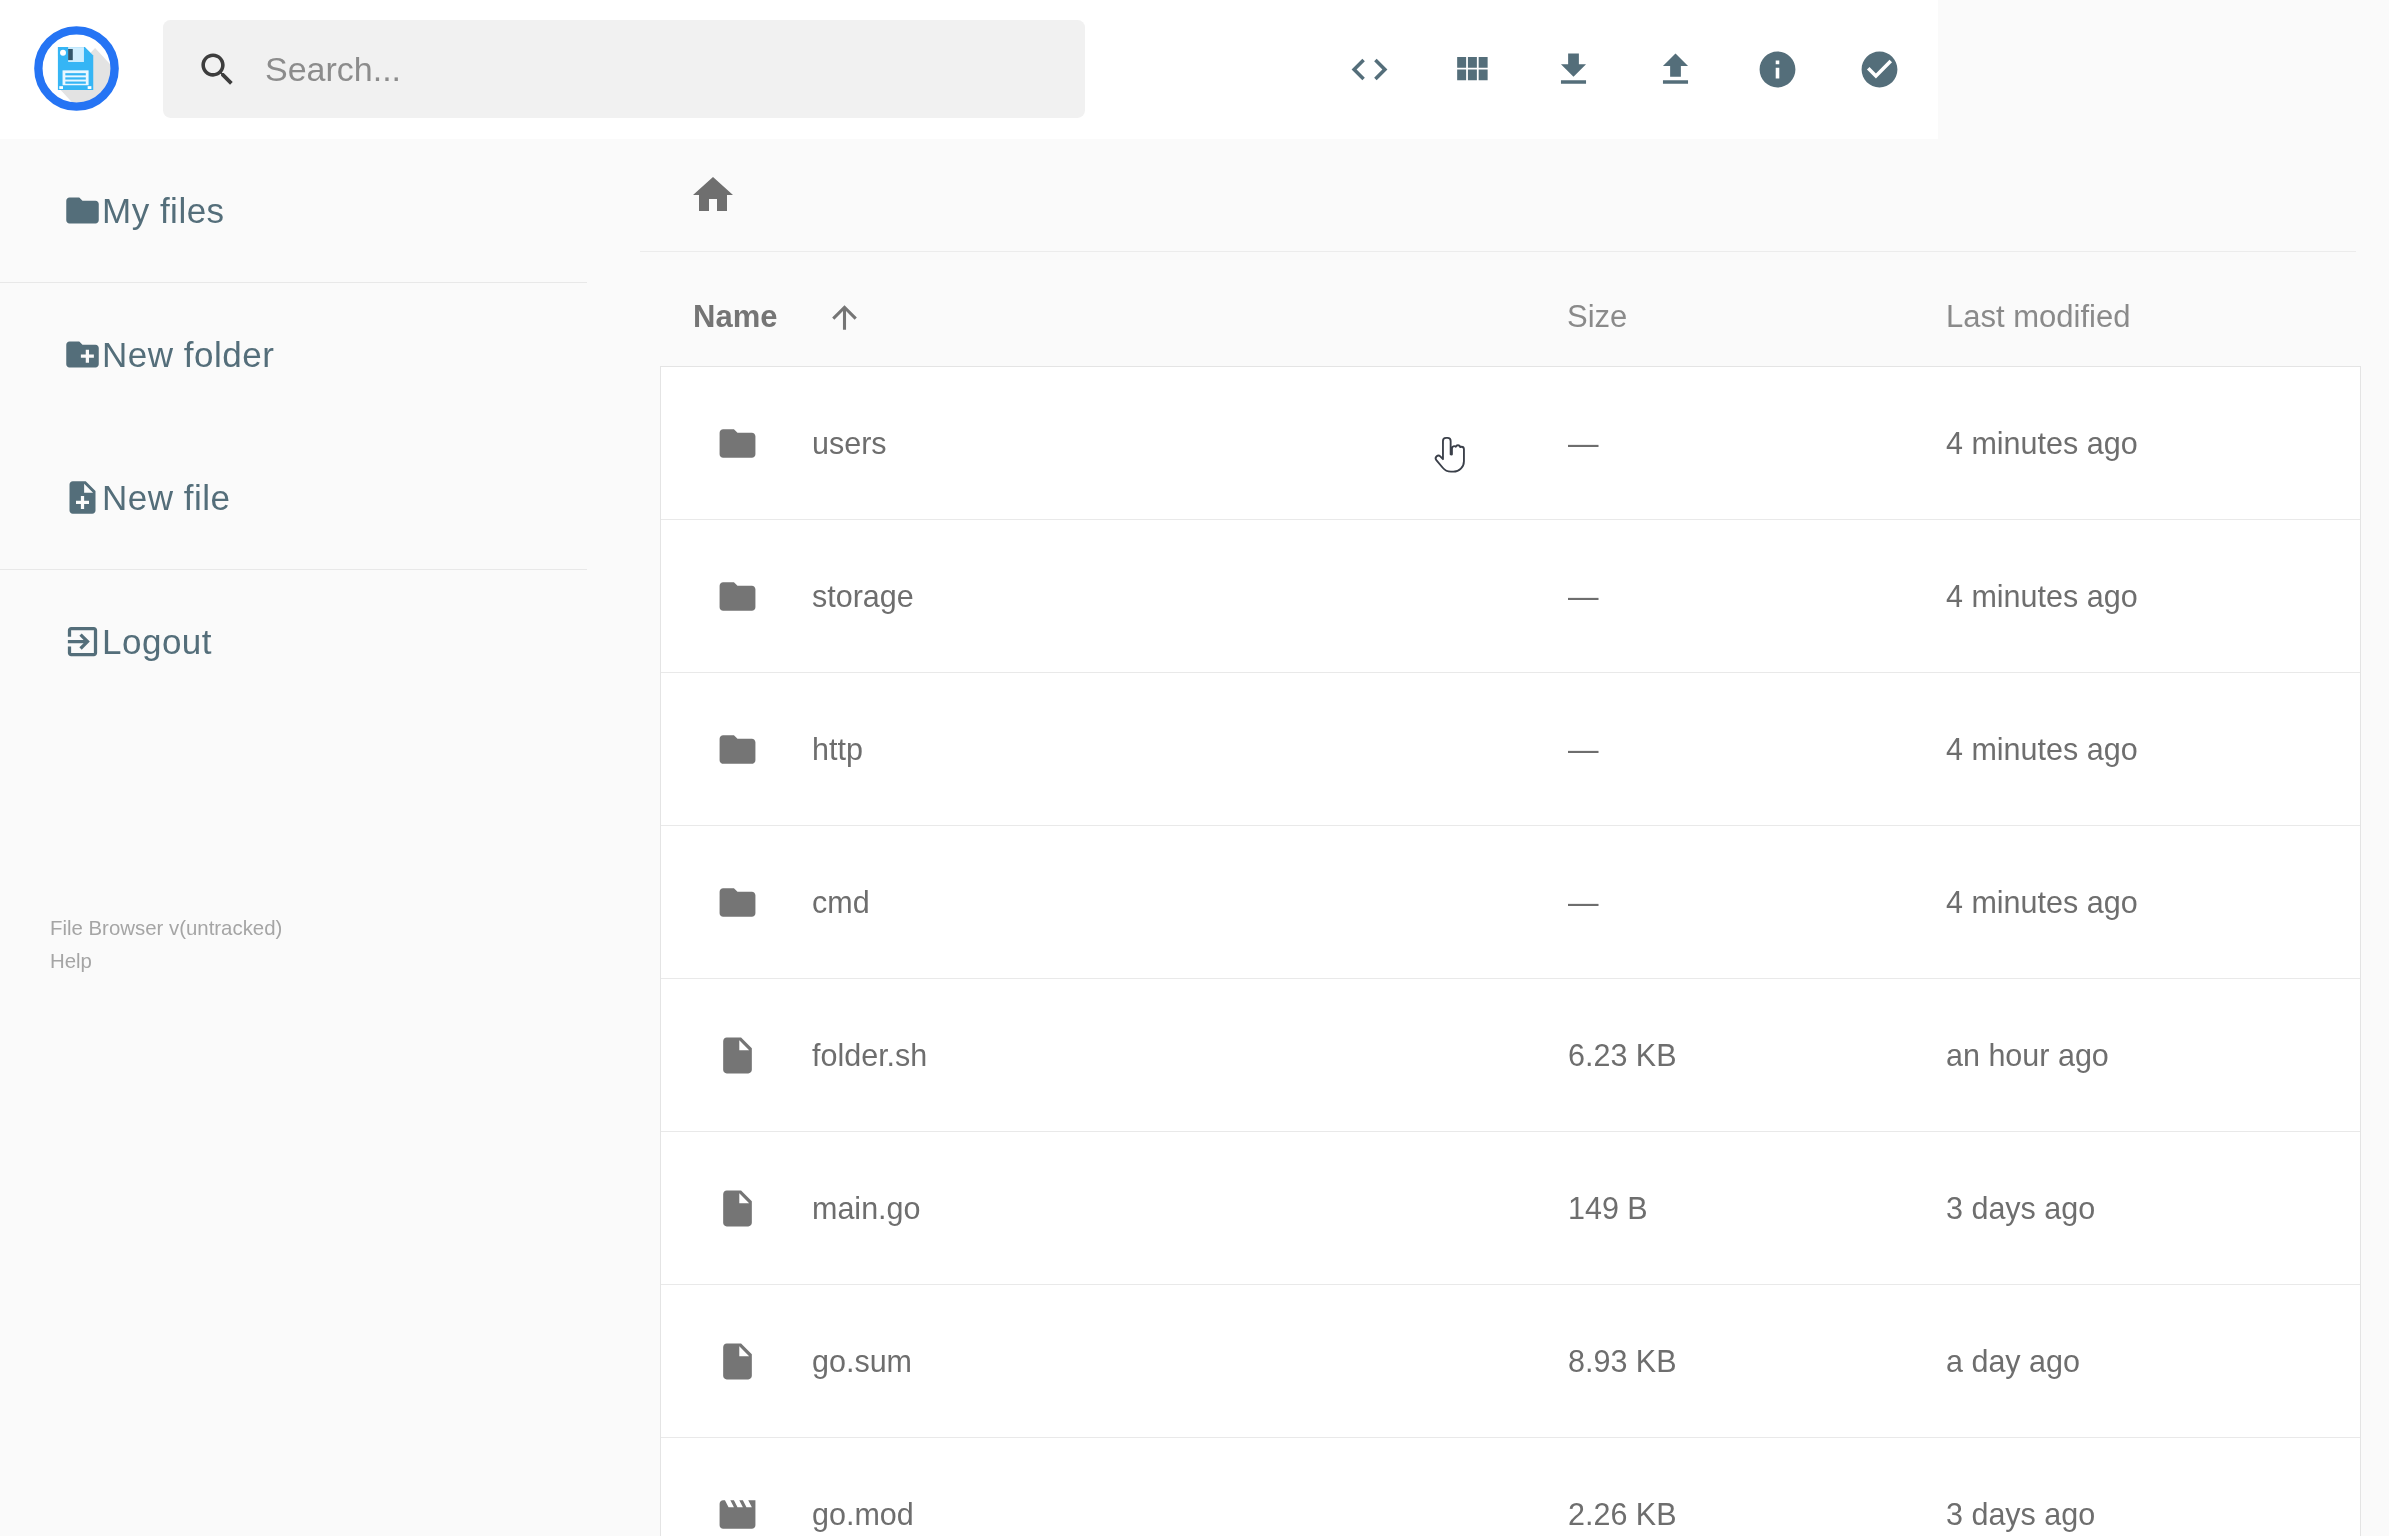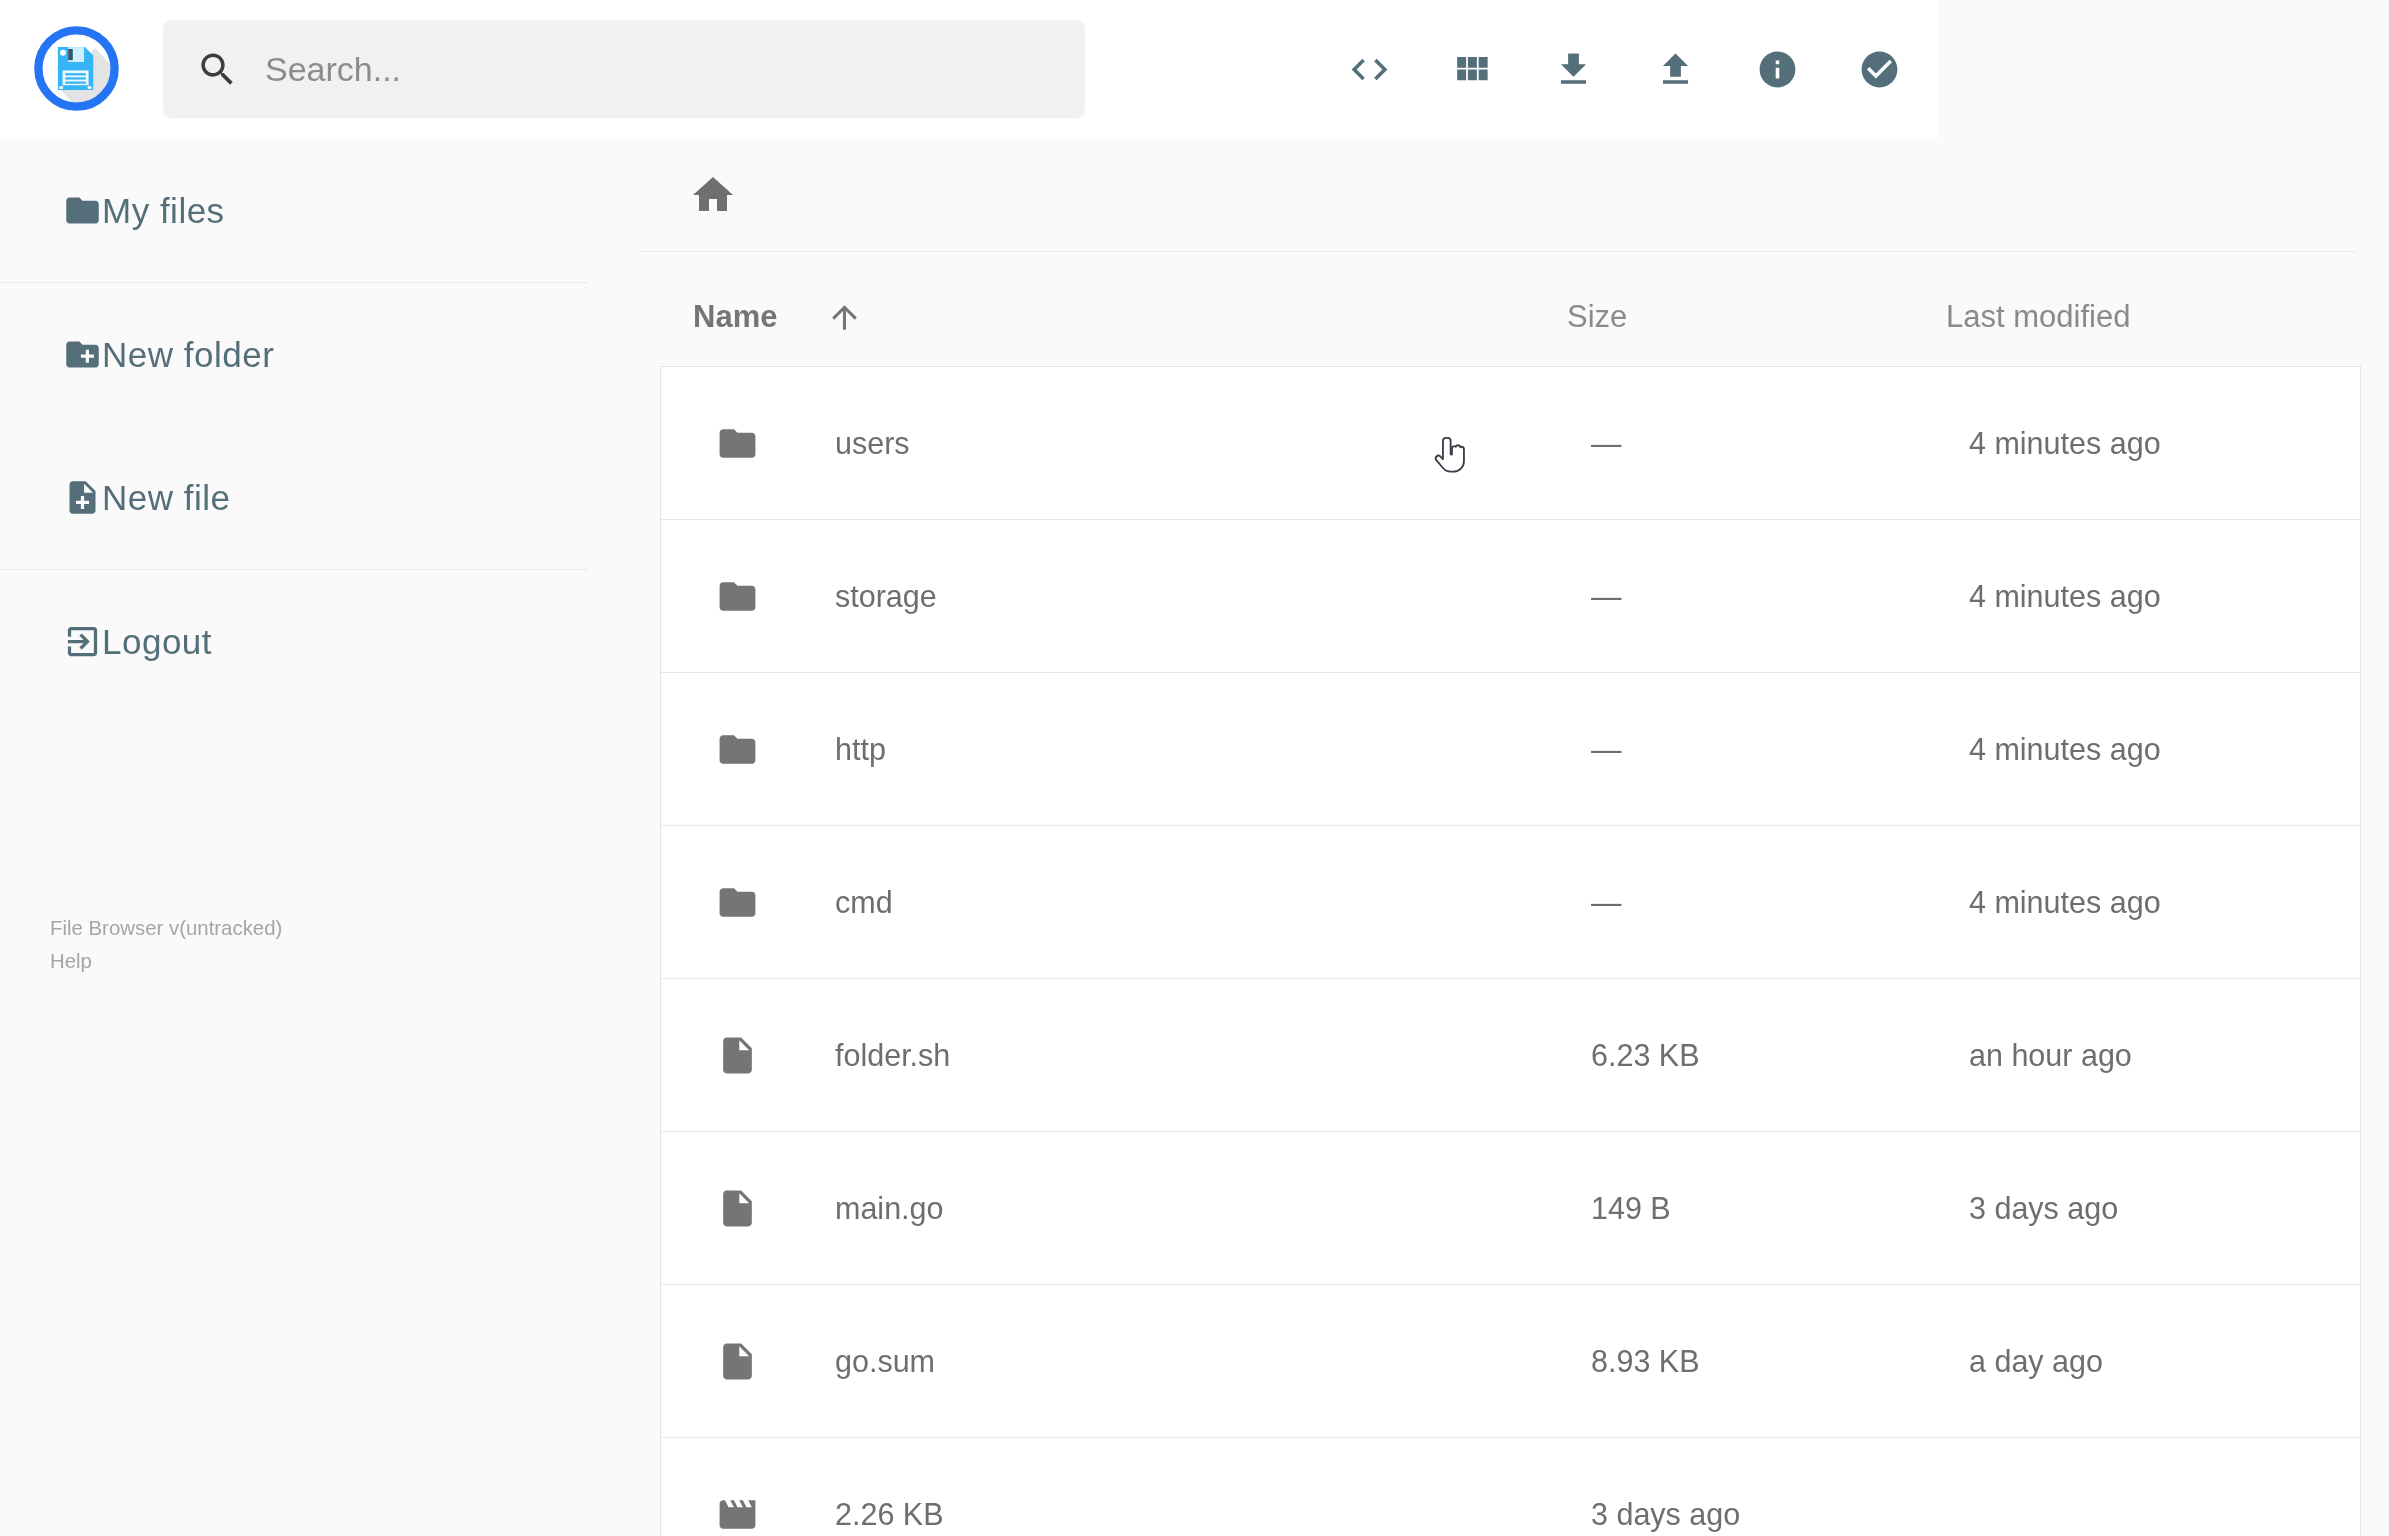--- a/index.html
+++ b/index.html
@@ -61,21 +61,21 @@
     border:1.9px solid #e4e4e4;background:#ffffff;box-sizing:border-box;
   }
   .file-row{
     height:153px;box-sizing:border-box;border-bottom:1.9px solid #e9e9e9;
     display:grid;grid-template-columns:96px 756px 378px auto;align-items:center;
     padding-left:55px;cursor:pointer;background:#ffffff;
   }
   .file-row:last-child{border-bottom:none;}
   .file-row .f-icon{width:43px;height:43px;color:#757575;}
   .file-row .f-name,.file-row .f-size,.file-row .f-mod{
-    font-size:30.5px;color:#6e6e6e;white-space:nowrap;overflow:hidden;margin-left:23px;
+    font-size:30.5px;color:#6e6e6e;white-space:nowrap;overflow:hidden;
   }
   
   .cursor{position:absolute;left:1433px;top:435px;width:37px;height:50px;z-index:50;pointer-events:none;}
   .hidden-defs{position:absolute;width:0;height:0;overflow:hidden;}
 </style>
 </head>
 <body>
 
 <svg class="hidden-defs" xmlns="http://www.w3.org/2000/svg">
   <symbol id="i-folder" viewBox="0 0 24 24">
@@ -303,20 +303,21 @@
           <use href="#i-file"></use>
         </svg>
     <span class="f-name">go.sum</span>
     <span class="f-size">8.93 KB</span>
     <span class="f-mod">a day ago</span>
   </div>
       <div class="file-row">
     <svg class="f-icon" viewBox="0 0 47 47" width="43" height="43">
           <use href="#i-movie"></use>
         </svg>
+    <span class="f-name">go.mod</span>
     <span class="f-size">2.26 KB</span>
     <span class="f-mod">3 days ago</span>
   </div>
     </div>
 </div>
 
 <svg class="cursor" viewBox="0 0 26 34">
   <path d="M10.2 1.5c1.25 0 2.2.98 2.2 2.2v9.3l.9.12v-4.1c0-1 .75-1.75 1.7-1.75.4 0 .78.13 1.07.37.2-.6.76-1.02 1.43-1.02.83 0 1.47.58 1.58 1.37.26-.2.6-.32.96-.32 1 0 1.7.78 1.7 1.75v8.4c0 4.1-3.3 7.4-7.4 7.4h-1.7c-2.2 0-4.4-1-5.8-2.75l-4.5-5.4c-.66-.8-.55-1.97.25-2.65.72-.62 1.85-.58 2.52.1l1.89 1.9V3.7c0-1.22.95-2.2 2.2-2.2z" fill="#ffffff" stroke="#3a3f49" stroke-width="1.3" stroke-linejoin="round"></path>
 </svg>
 

